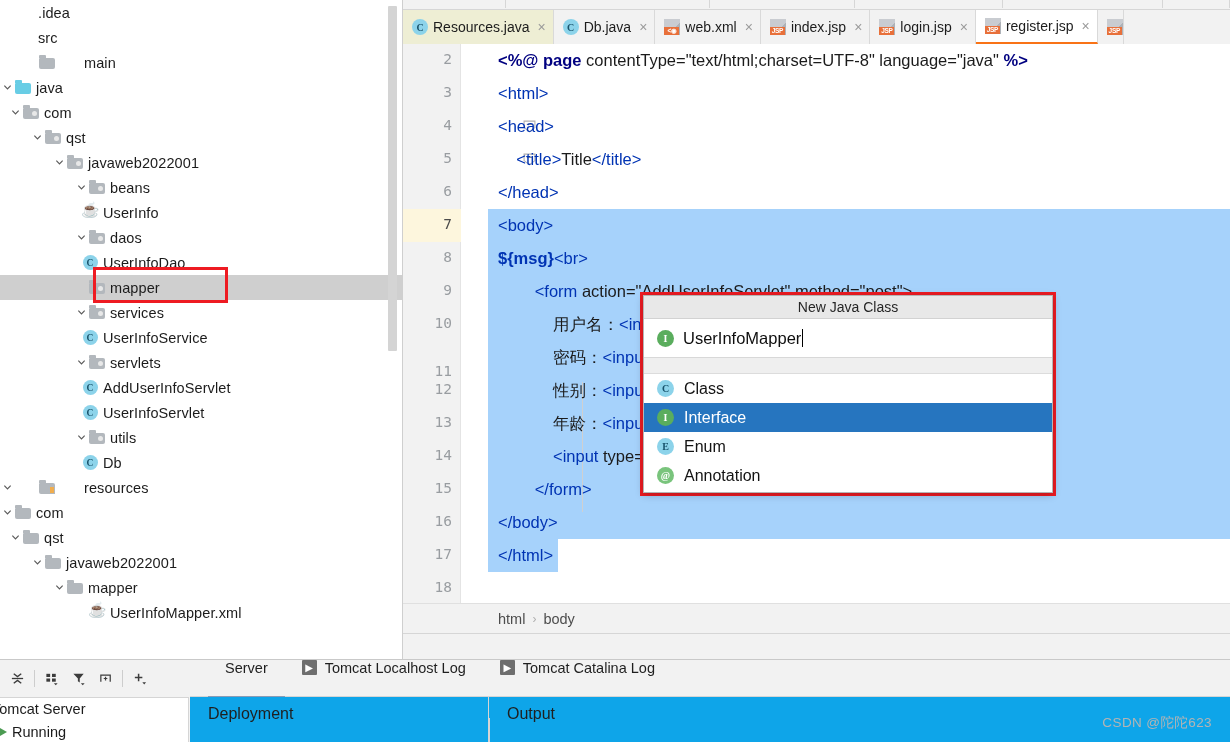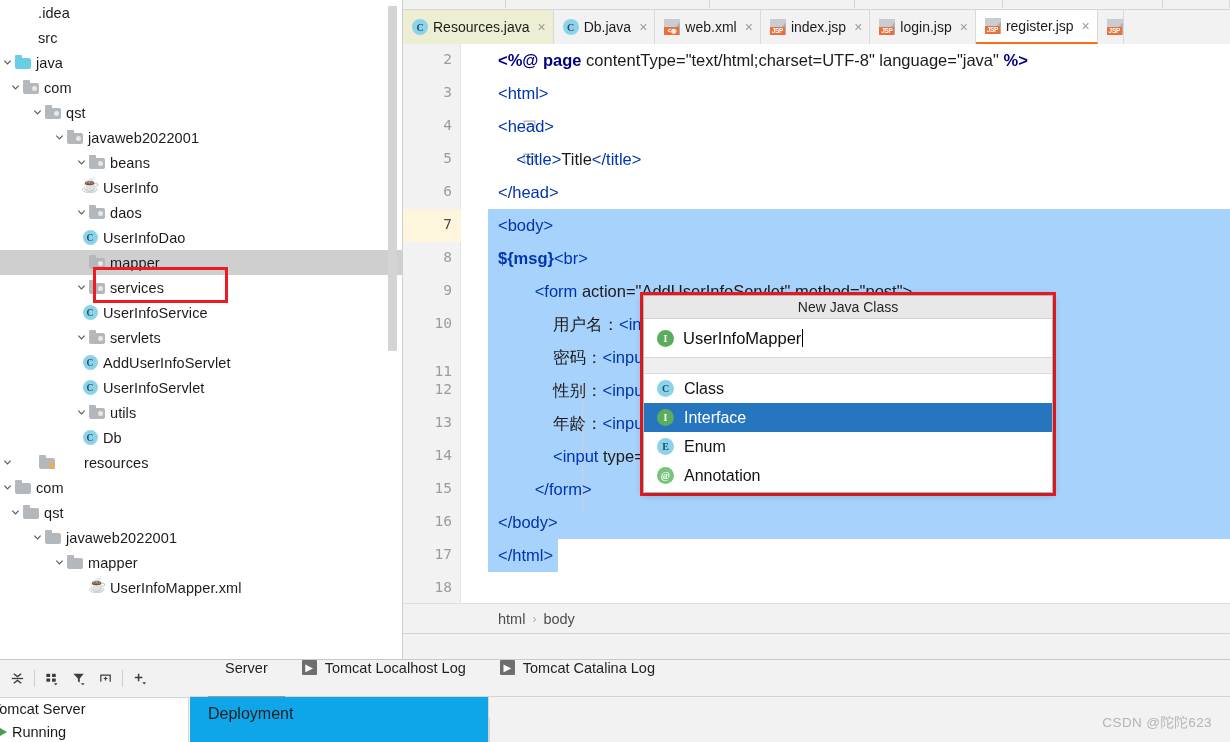--- a/index.html
+++ b/index.html
@@ -279,20 +279,29 @@
 
   <div id="project-panel">
     <div id="tree-list">
         <div class="tree-row pad0">
           <span class="twisty"></span>
           <span class="label">.idea</span>
         </div>
         <div class="tree-row pad0">
           <span class="twisty"></span>
           <span class="label">src</span>
+        </div>
+        <div class="tree-row pad0">
+          <span class="twisty"></span>
+          <span class="ico">
+            <span class="folder">
+              <i></i>
+            </span>
+          </span>
+          <span class="label">main</span>
         </div>
         <div class="tree-row pad1">
           <span class="twisty">
             <svg width="9" height="9" viewBox="0 0 10 10">
               <path d="M1.5 3l3.5 3.6L8.5 3" fill="none" stroke="#5a5a5a" stroke-width="1.3"></path>
             </svg>
           </span>
           <span class="ico">
             <span class="folder cyan">
               <i></i>
@@ -758,18 +767,19 @@
           <span>Tomcat Localhost Log</span>
         </div>
         <div class="bp-tab">
           <span class="logico">▶</span>
           <span>Tomcat Catalina Log</span>
         </div>
       </div>
 
     <div id="bp-cols">
       <div class="bp-col" id="bp-col-deployment">Deployment</div>
+      <div class="bp-col" id="bp-col-output">Output</div>
     </div>
     <div id="bp-col-inner-divider"></div>
   </div>
 
   <div id="watermark">CSDN @陀陀623</div>
 </div>
 
 </body></html>

